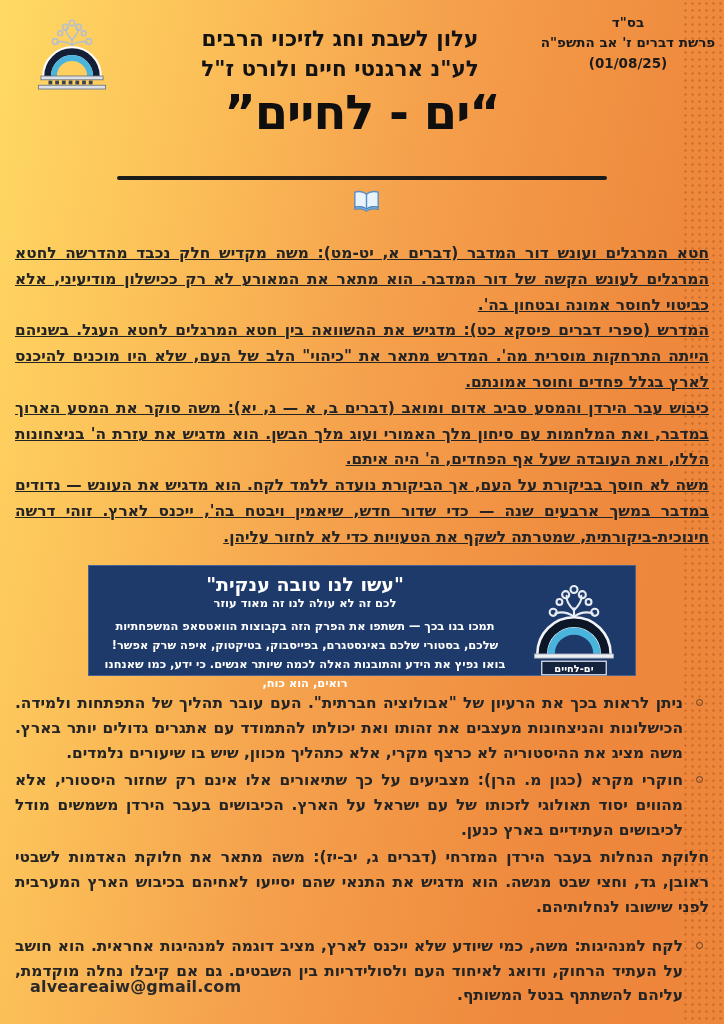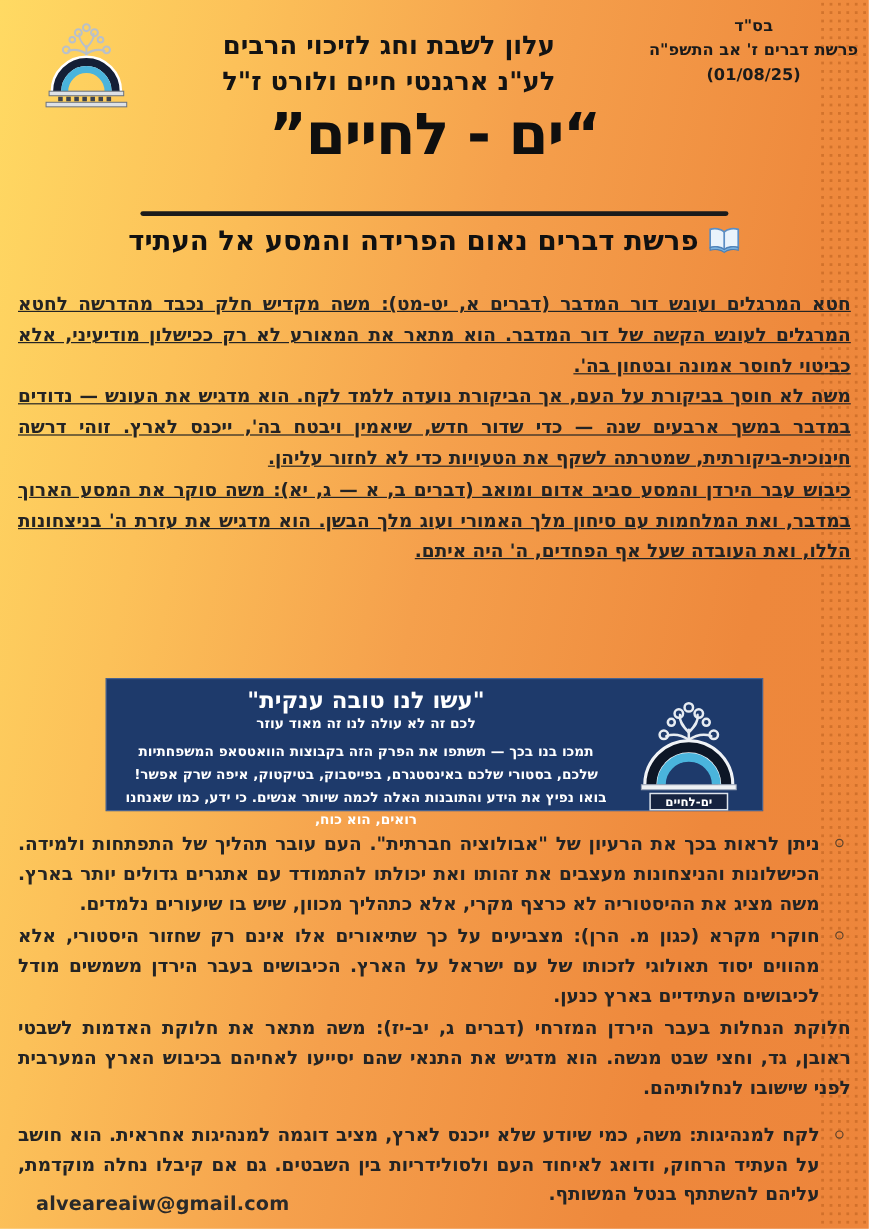--- a/index.html
+++ b/index.html
@@ -12,21 +12,21 @@
     position:absolute; top:0; right:0; width:42px; height:100%;
     background-image:radial-gradient(rgba(176,86,22,.45) 1.1px, rgba(0,0,0,0) 1.5px);
     background-size:7px 7px; z-index:1; pointer-events:none;
   }
   .top-meta{
     position:absolute; top:12px; right:0; width:192px; z-index:2;
     text-align:center; font-weight:700; font-size:13.5px; line-height:1.5; color:#1b1b1b;
   }
   .logo-top{ position:absolute; top:12px; left:30px; width:84px; height:86px; z-index:2; }
   .dedication{
-    position:absolute; top:24px; left:108px; width:432px; z-index:2;
+    position:absolute; top:24px; left:124px; width:432px; z-index:2;
     text-align:center; font-size:21.5px; font-weight:800; line-height:1.38; color:#131313;
   }
   .main-title{
     position:absolute; top:84px; left:0; right:0; z-index:2;
     text-align:center; font-size:48px; font-weight:800; color:#0f0f0f; letter-spacing:-1px;
   }
   .title-underline{
     position:absolute; top:176px; left:117px; width:490px; height:4px;
     background:#1b1b1b; border-radius:2px; z-index:2;
   }
@@ -54,21 +54,21 @@
     position:absolute; top:691px; right:15px; left:15px; z-index:2;
     font-size:15.4px; font-weight:700; line-height:1.62; color:#242424;
   }
   .bullet-item{ position:relative; padding-right:26px; text-align:justify; text-align-last:right; margin-bottom:2px; }
   .bullet-ring{
     position:absolute; right:6px; top:8px; width:7px; height:7px;
     border:1.6px solid #5d432b; border-radius:50%; box-sizing:border-box;
   }
   .mid-par{ text-align:justify; text-align-last:right; margin-bottom:14px; }
   .footer-email{
-    position:absolute; left:30px; bottom:12px; z-index:2;
+    position:absolute; left:30px; bottom:28px; z-index:2;
     direction:ltr; font-size:16px; font-weight:700; color:#2a2a2a; letter-spacing:.2px;
   }
 </style>
 </head>
 <body>
 
 <div class="page">
 
   <div class="dots"></div>
 
@@ -119,27 +119,28 @@
   <div class="main-title">“ים - לחיים”</div>
   <div class="title-underline"></div>
 
   <div class="section-heading">
     <span class="book">
       <svg viewBox="0 0 30 26" width="27" height="24">
         <path d="M15 5.5 C 12 2.5, 6 1.8, 2 3.2 L2 20 C 6 18.6, 12 19.2, 15 22 C 18 19.2, 24 18.6, 28 20 L28 3.2 C 24 1.8, 18 2.5, 15 5.5 Z" fill="#e9f3fb" stroke="#5b8ec4" stroke-width="1.6"></path>
         <path d="M15 5.5 L15 22" stroke="#5b8ec4" stroke-width="1.6"></path>
         <path d="M2 20 C 6 18.6, 12 19.2, 15 22 C 18 19.2, 24 18.6, 28 20 L28 22.5 C 24 21.1, 18 21.7, 15 24.5 C 12 21.7, 6 21.1, 2 22.5 Z" fill="#79b2e0" stroke="#4a7fb5" stroke-width="1"></path>
       </svg>
-    </span><span>פרשת דברים נאום הפרידה והמסע אל העתיד</span>
+    </span>
   </div>
 
   <div class="body-text">
     <p>חטא המרגלים ועונש דור המדבר (דברים א, יט-מט): משה מקדיש חלק נכבד מהדרשה לחטא המרגלים לעונש הקשה של דור המדבר. הוא מתאר את המאורע לא רק ככישלון מודיעיני, אלא כביטוי לחוסר אמונה ובטחון בה'.</p>
+    <p>המדרש (ספרי דברים פיסקא כט): מדגיש את ההשוואה בין חטא המרגלים לחטא העגל. בשניהם הייתה התרחקות מוסרית מה'. המדרש מתאר את "כיהוי" הלב של העם, שלא היו מוכנים להיכנס לארץ בגלל פחדים וחוסר אמונתם.</p>
+    <p>כיבוש עבר הירדן והמסע סביב אדום ומואב (דברים ב, א — ג, יא): משה סוקר את המסע הארוך במדבר, ואת המלחמות עם סיחון מלך האמורי ועוג מלך הבשן. הוא מדגיש את עזרת ה' בניצחונות הללו, ואת העובדה שעל אף הפחדים, ה' היה איתם.</p>
     <p>משה לא חוסך בביקורת על העם, אך הביקורת נועדה ללמד לקח. הוא מדגיש את העונש — נדודים במדבר במשך ארבעים שנה — כדי שדור חדש, שיאמין ויבטח בה', ייכנס לארץ. זוהי דרשה חינוכית-ביקורתית, שמטרתה לשקף את הטעויות כדי לא לחזור עליהן.</p>
-    <p>כיבוש עבר הירדן והמסע סביב אדום ומואב (דברים ב, א — ג, יא): משה סוקר את המסע הארוך במדבר, ואת המלחמות עם סיחון מלך האמורי ועוג מלך הבשן. הוא מדגיש את עזרת ה' בניצחונות הללו, ואת העובדה שעל אף הפחדים, ה' היה איתם.</p>
   </div>
 
   <div class="promo">
     <div class="promo-logo">
       <svg viewBox="0 0 100 96" width="104" height="100">
         <g stroke="#e7ecf2" stroke-width="2" fill="none" stroke-linecap="round">
           <path d="M50 46 L50 28"></path>
           <path d="M50 36 C 44 32, 38 31, 32 33"></path>
           <path d="M50 36 C 56 32, 62 31, 68 33"></path>
           <path d="M50 30 C 45 25, 42 21, 43 16"></path>

